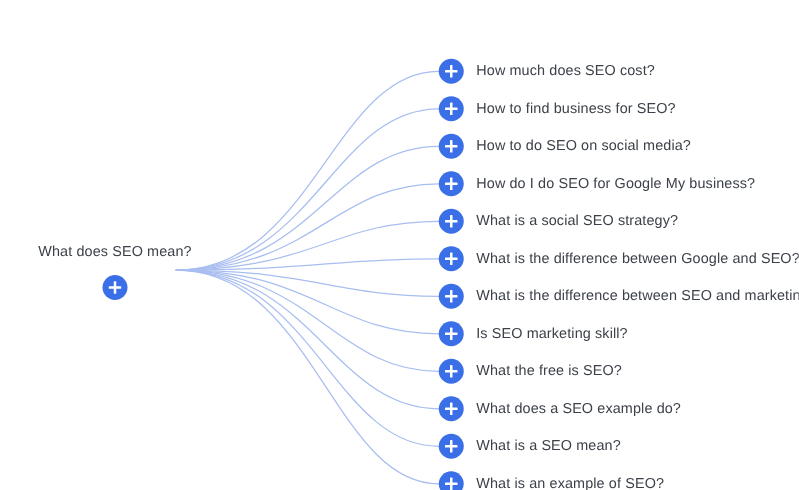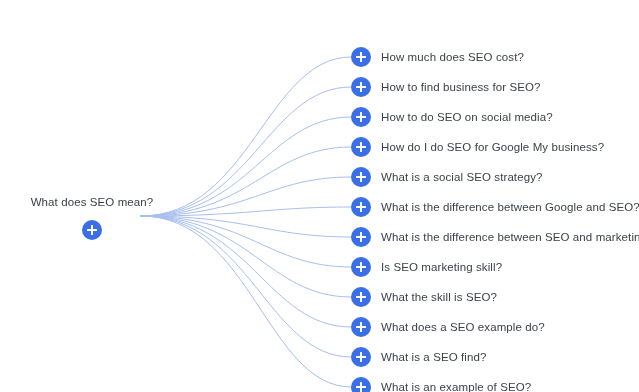--- a/index.html
+++ b/index.html
@@ -164,29 +164,29 @@
       <div class="leaf-item">
         <span class="plus-btn"></span>
         <span class="leaf-label">What is the difference between SEO and marketing?</span>
       </div>
       <div class="leaf-item">
         <span class="plus-btn"></span>
         <span class="leaf-label">Is SEO marketing skill?</span>
       </div>
       <div class="leaf-item">
         <span class="plus-btn"></span>
-        <span class="leaf-label">What the skill is SEO?</span>
+        <span class="leaf-label">What the free is SEO?</span>
       </div>
       <div class="leaf-item">
         <span class="plus-btn"></span>
         <span class="leaf-label">What does a SEO example do?</span>
       </div>
       <div class="leaf-item">
         <span class="plus-btn"></span>
-        <span class="leaf-label">What is a SEO find?</span>
+        <span class="leaf-label">What is a SEO mean?</span>
       </div>
       <div class="leaf-item">
         <span class="plus-btn"></span>
         <span class="leaf-label">What is an example of SEO?</span>
       </div>
     </div>
 
 </div>
 
 </body></html>

